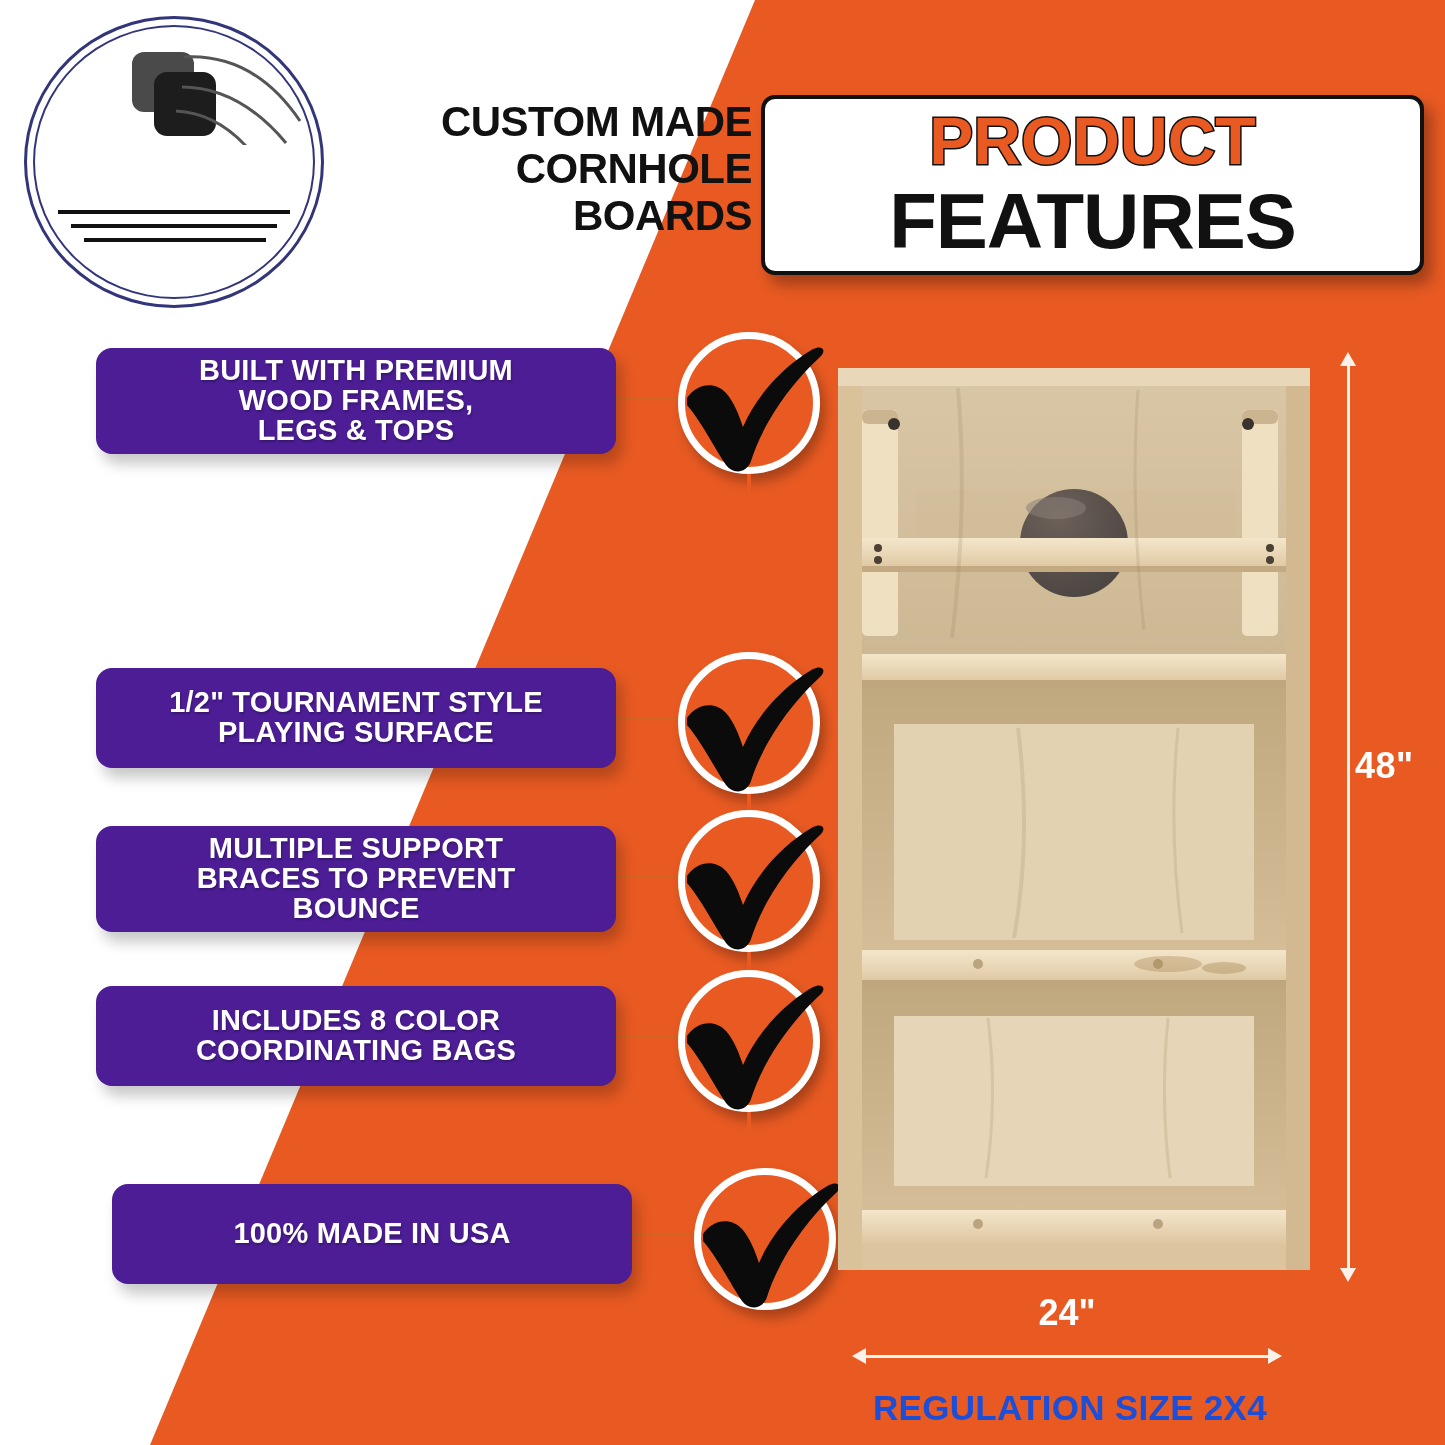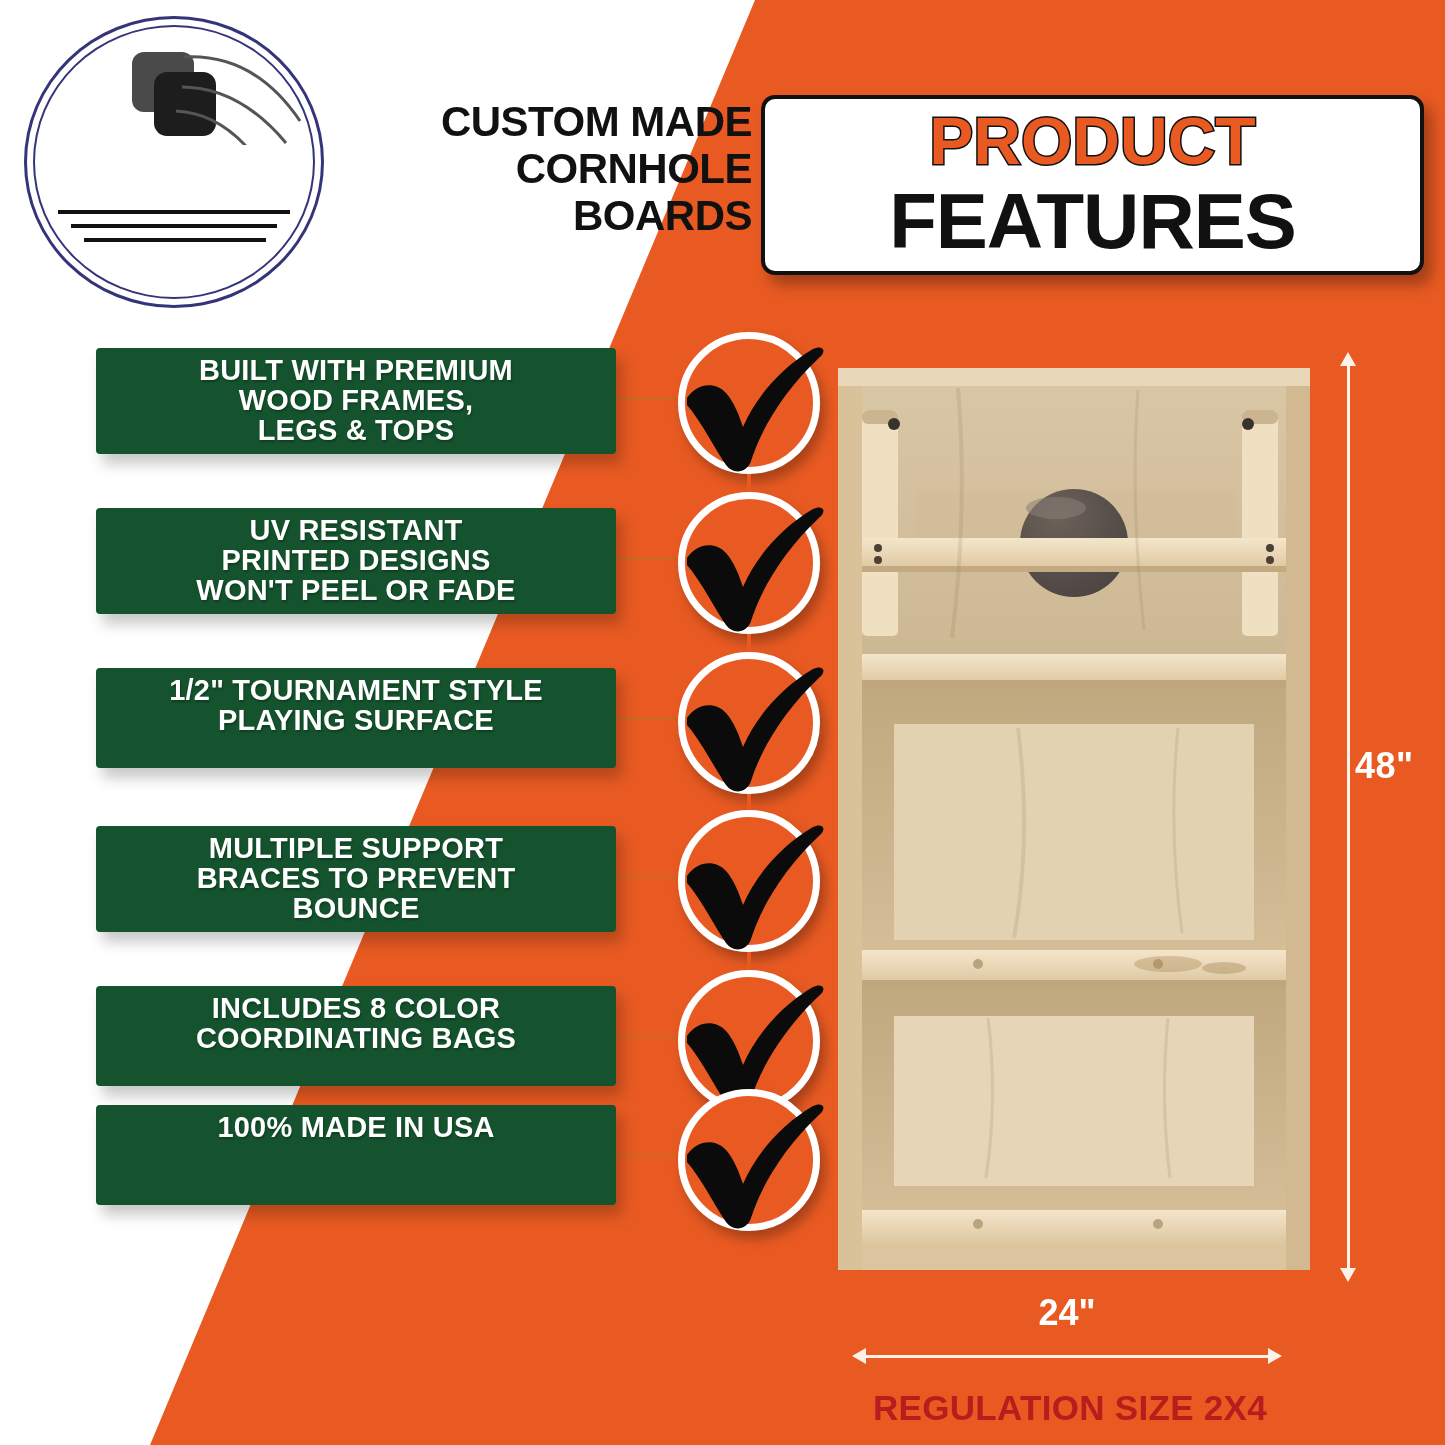--- a/index.html
+++ b/index.html
@@ -71,22 +71,22 @@
   #pf-bottom {
     font-size:78px; font-weight:800; letter-spacing:-1px; line-height:.98;
     color:#111; margin-top:10px;
   }
 
   
   #features { position:absolute; left:0; top:340px; width:840px; height:940px; z-index:6; }
   .feature-row { position:absolute; left:0; width:840px; height:150px; }
   .pill {
     position:absolute; left:96px; top:8px; width:520px;
-    min-height:100px; background:#14532d; border-radius:4px;
-    display:flex; justify-content:center;
+    min-height:100px; background:#4c1d95; border-radius:16px;
+    display:flex; align-items:center; justify-content:center;
     box-shadow:6px 10px 14px rgba(0,0,0,.22);
     padding:8px 18px;
   }
   .pill-text {
     color:#fff; font-size:29px; font-weight:700; line-height:1.03;
     text-align:center; letter-spacing:.2px; white-space:pre-line;
     text-shadow:1px 2px 2px rgba(0,0,0,.25);
   }
   .connector {
     position:absolute; left:616px; top:57px; width:82px; height:3px; background:#d2651f;
@@ -128,21 +128,21 @@
     position:absolute; top:2px; width:0; height:0; border-top:8px solid transparent; border-bottom:8px solid transparent;
   }
   #dim-h .ar-l { left:0; border-right:14px solid #fdf2e9; }
   #dim-h .ar-r { right:0; border-left:14px solid #fdf2e9; }
   #dim-h-label {
     position:absolute; left:852px; top:1292px; width:430px; text-align:center;
     color:#fff; font-size:36px; font-weight:700; z-index:8;
   }
   #regulation-label {
     position:absolute; left:810px; top:1388px; width:520px; text-align:center;
-    color:#b91c1c; font-size:35px; font-weight:700; letter-spacing:.3px; z-index:8;
+    color:#1d4ed8; font-size:35px; font-weight:700; letter-spacing:.3px; z-index:8;
   }
 </style>
 </head>
 <body>
 
 <div id="bg-orange"></div>
 
 <div id="logo-block">
   <div class="logo-ring"></div>
   <div class="logo-ring-inner"></div>
@@ -180,38 +180,20 @@
       <path d="M6 55 C16 40 34 38 45 50 C53 59 58 72 62 84
                C74 56 98 26 132 6
                C140 2 146 6 140 13
                C104 46 80 86 70 118
                C66 130 52 132 45 122
                C34 106 20 78 6 62 Z" fill="#0b0b0b"></path>
     </svg>
       </div>
     </div>
     <div class="stem" style="top: 134px; height: 32px;"></div>
-    <div class="feature-row" style="top: 160px;">
-      <div class="connector"></div>
-      <div class="pill">
-        <div class="pill-text">UV RESISTANT
-PRINTED DESIGNS
-WON'T PEEL OR FADE</div>
-      </div>
-      <div class="check-circle">
-    <svg viewBox="0 0 150 134">
-      <path d="M6 55 C16 40 34 38 45 50 C53 59 58 72 62 84
-               C74 56 98 26 132 6
-               C140 2 146 6 140 13
-               C104 46 80 86 70 118
-               C66 130 52 132 45 122
-               C34 106 20 78 6 62 Z" fill="#0b0b0b"></path>
-    </svg>
-      </div>
-    </div>
     <div class="stem" style="top: 294px; height: 32px;"></div>
     <div class="feature-row" style="top: 320px;">
       <div class="connector"></div>
       <div class="pill">
         <div class="pill-text">1/2" TOURNAMENT STYLE
 PLAYING SURFACE</div>
       </div>
       <div class="check-circle">
     <svg viewBox="0 0 150 134">
       <path d="M6 55 C16 40 34 38 45 50 C53 59 58 72 62 84
@@ -254,21 +236,21 @@
       <path d="M6 55 C16 40 34 38 45 50 C53 59 58 72 62 84
                C74 56 98 26 132 6
                C140 2 146 6 140 13
                C104 46 80 86 70 118
                C66 130 52 132 45 122
                C34 106 20 78 6 62 Z" fill="#0b0b0b"></path>
     </svg>
       </div>
     </div>
     <div class="stem" style="top: 772px; height: 34px;"></div>
-    <div class="feature-row" style="top: 757px;">
+    <div class="feature-row" style="top: 836px; margin-left: 16px;">
       <div class="connector"></div>
       <div class="pill">
         <div class="pill-text">100% MADE IN USA</div>
       </div>
       <div class="check-circle">
     <svg viewBox="0 0 150 134">
       <path d="M6 55 C16 40 34 38 45 50 C53 59 58 72 62 84
                C74 56 98 26 132 6
                C140 2 146 6 140 13
                C104 46 80 86 70 118

